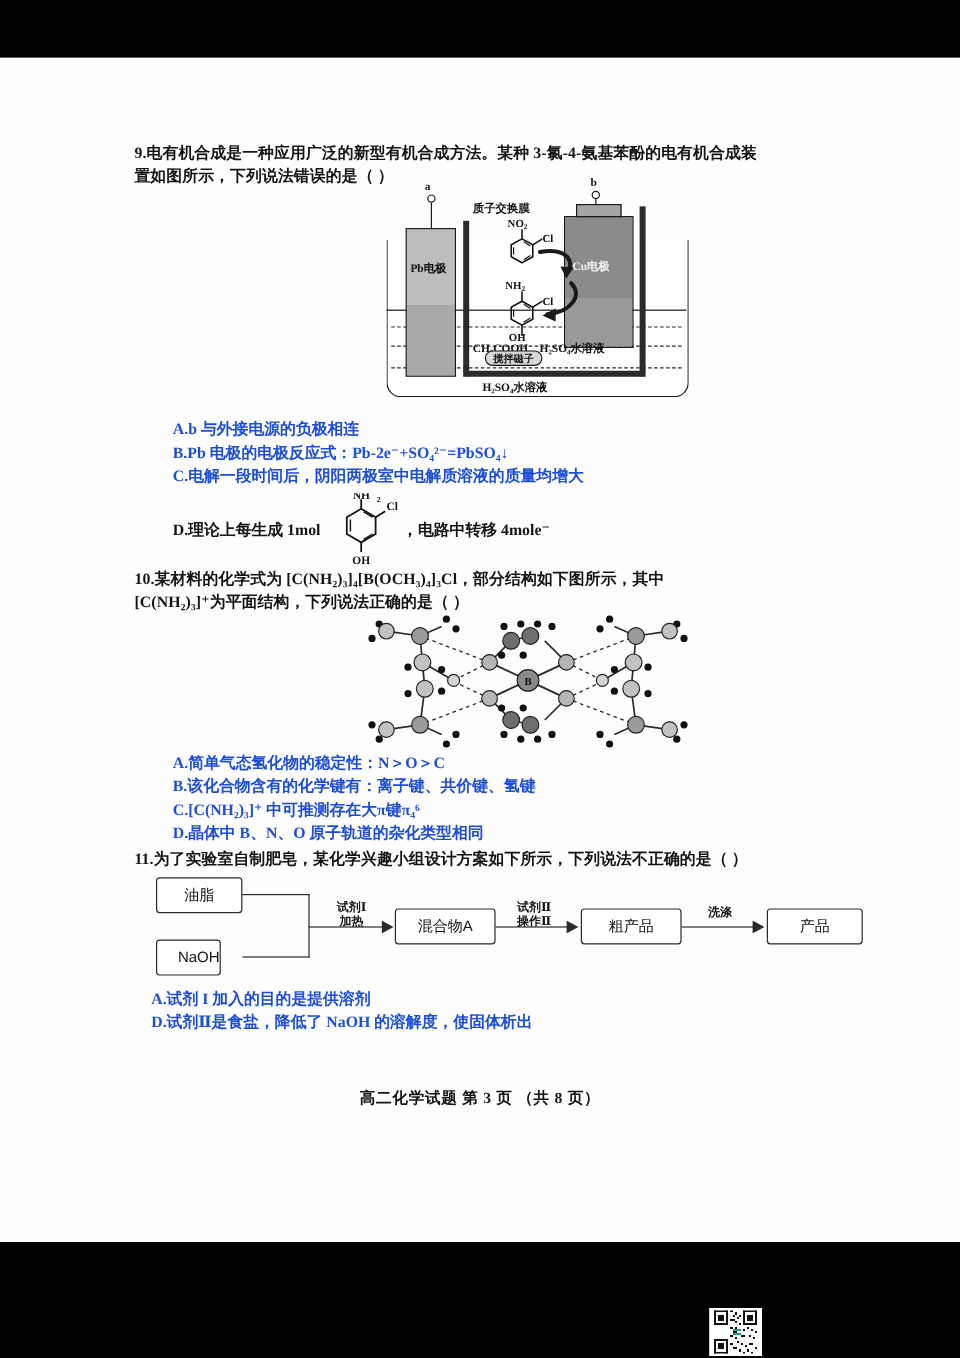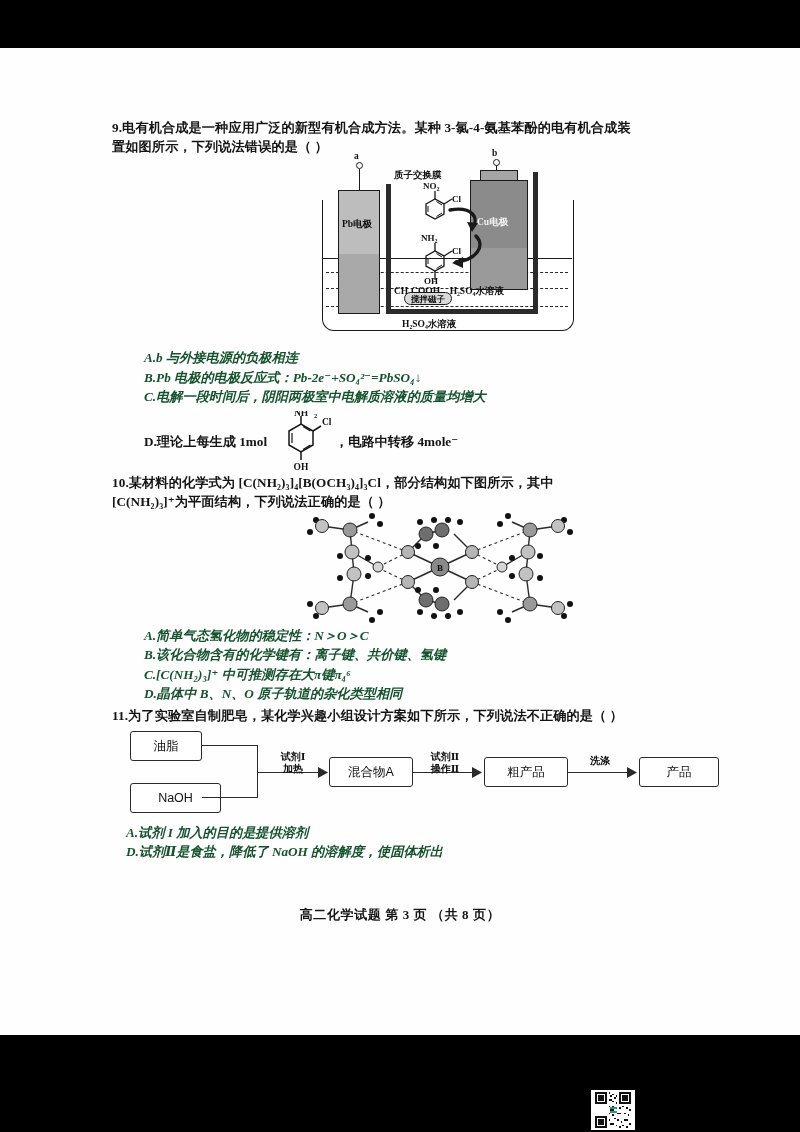--- a/index.html
+++ b/index.html
@@ -53,23 +53,22 @@
   .q-text .ln { display: block; }
 
   .opts {
     margin-top: 2px;
     padding-left: 32px;
   }
   .opt {
     font-size: 13.2px;
     font-weight: bold;
     line-height: 19.5px;
-    color: #14532d;
+    color: #1d4ed8;
     white-space: nowrap;
-    font-style: italic;
   }
 
   sub { font-size: .68em; vertical-align: -.28em; }
 
   
   .fig9 {
     position: relative;
     width: 640px;
     height: 188px;
     margin-top: 2px;
@@ -508,21 +507,21 @@
       </div>
     </div>
 
     <div style="margin-top:2px;">
       <div class="q-text">
         <span class="ln">11.为了实验室自制肥皂，某化学兴趣小组设计方案如下所示，下列说法不正确的是（     ）</span>
       </div>
 
       <div class="fig11">
         <div class="fbox" style="left:18px;top:2px;width:72px;height:30px;line-height:28px;">油脂</div>
-        <div class="fbox" style="left:18px;top:54px;width:91px;height:30px;line-height:28px;">NaOH</div>
+        <div class="fbox" style="left:18px;top:54px;width:54px;height:30px;line-height:28px;text-align:right;">NaOH</div>
 
         <div class="fline" style="left:90px;top:16px;width:56px;height:1.4px;"></div>
         <div class="fline" style="left:90px;top:68px;width:56px;height:1.4px;"></div>
         <div class="fline" style="left:145px;top:16px;width:1.4px;height:53px;"></div>
         <div class="fline" style="left:145px;top:43px;width:64px;height:1.4px;"></div>
         <svg style="position:absolute;left:206px;top:38px;" width="10" height="11">
             <polygon points="0,0 10,5.5 0,11" fill="#2a2a2a"></polygon>
           </svg>
         <div class="arr-lbl" style="left:152px;top:22px;width:58px;">
           <span>试剂Ⅰ</span><br>

